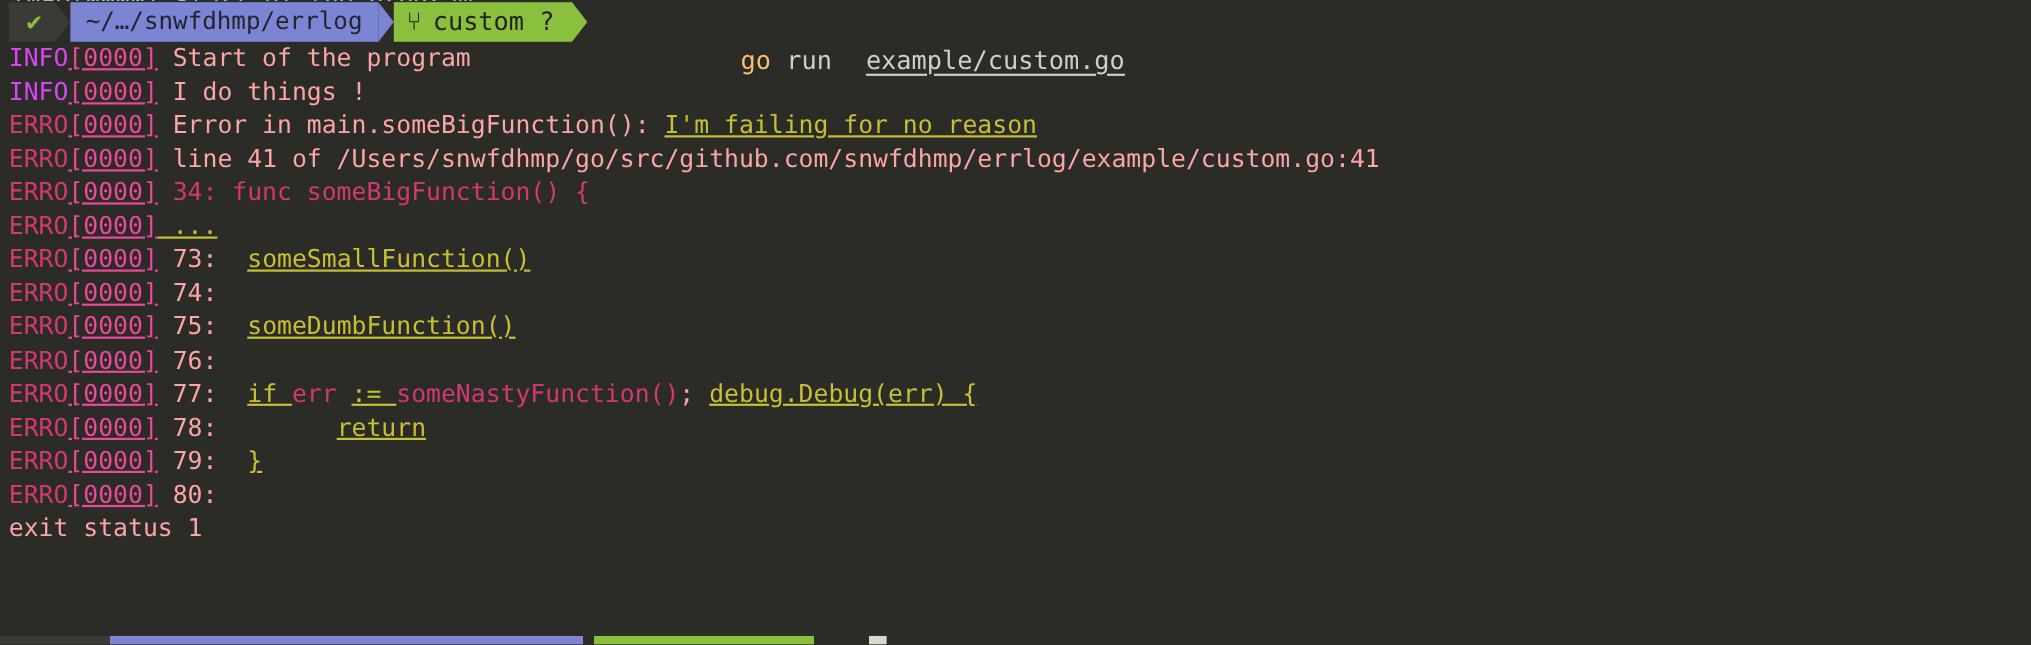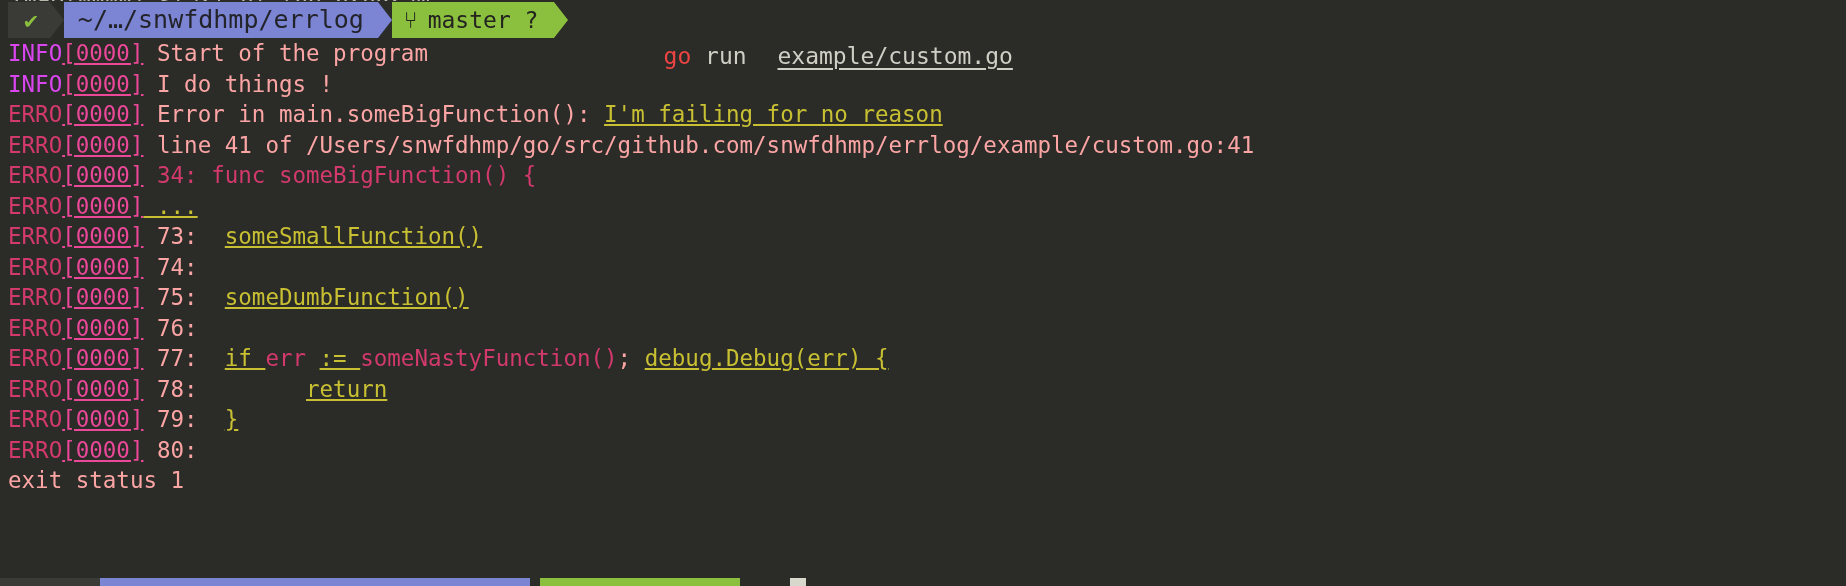--- a/index.html
+++ b/index.html
@@ -77,21 +77,21 @@
     font-size: 23px;
   }
   .seg-status::after { border-left: 14px solid #3a3a36; }
 
   .seg-path {
     background: #7b85d4;
     color: #23232a;
     margin-left: 14px;
     padding-left: 14px;
     padding-right: 14px;
-    font-size: 25px;
+    font-size: 22px;
   }
   .seg-path::after { border-left: 14px solid #7b85d4; }
 
   .seg-branch {
     background: #8bbf3e;
     color: #23231f;
     margin-left: 14px;
     padding-left: 12px;
     padding-right: 16px;
     font-size: 23px;
@@ -104,21 +104,21 @@
     color: #23231f;
   }
 
   .cmd {
     margin-left: 26px;
     font-size: 23px;
     line-height: 36px;
     color: #cfcfc6;
     white-space: pre;
   }
-  .cmd .go { color: #ef4444; }
+  .cmd .go { color: #fdba74; margin-left: 44px; }
   .cmd .arg-under { text-decoration: underline; text-underline-offset: 4px; margin-left: 17px; }
 
   
   #log {
     position: absolute;
     top: 38px;
     left: 8px;
     right: 0;
     font-size: 22.5px;
     line-height: 30.5px;
@@ -163,21 +163,21 @@
     <div class="seg seg-status">
       <span>✔</span>
     </div>
 
     <div class="seg seg-path">
       <span>~/…/snwfdhmp/errlog</span>
     </div>
 
     <div class="seg seg-branch">
       <span class="branch-glyph">⑂</span>
-      <span>master ?</span>
+      <span>custom ?</span>
     </div>
 
     <div class="cmd">
       <span class="go">go</span><span> run </span><span class="arg-under">example/custom.go</span>
     </div>
   </div>
 
   <div id="log"><div class="log-line"><span class="lvl-info">INFO</span><span class="br">[0000]</span><span class="grey"> Start of the program</span></div><div class="log-line"><span class="lvl-info">INFO</span><span class="br">[0000]</span><span class="grey"> I do things !</span></div><div class="log-line"><span class="lvl-erro">ERRO</span><span class="br">[0000]</span><span class="grey"> Error in main.someBigFunction(): </span><span class="yellow">I'm failing for no reason</span></div><div class="log-line"><span class="lvl-erro">ERRO</span><span class="br">[0000]</span><span class="grey"> line 41 of /Users/snwfdhmp/go/src/github.com/snwfdhmp/errlog/example/custom.go:41</span></div><div class="log-line"><span class="lvl-erro">ERRO</span><span class="br">[0000]</span><span class="pink"> 34: func someBigFunction() {</span></div><div class="log-line"><span class="lvl-erro">ERRO</span><span class="br">[0000]</span><span class="yellow"> ...</span></div><div class="log-line"><span class="lvl-erro">ERRO</span><span class="br">[0000]</span><span class="grey"> 73:  </span><span class="yellow">someSmallFunction()</span></div><div class="log-line"><span class="lvl-erro">ERRO</span><span class="br">[0000]</span><span class="grey"> 74:</span></div><div class="log-line"><span class="lvl-erro">ERRO</span><span class="br">[0000]</span><span class="grey"> 75:  </span><span class="yellow">someDumbFunction()</span></div><div class="log-line"><span class="lvl-erro">ERRO</span><span class="br">[0000]</span><span class="grey"> 76:</span></div><div class="log-line"><span class="lvl-erro">ERRO</span><span class="br">[0000]</span><span class="grey"> 77:  </span><span class="yellow">if </span><span class="pink">err </span><span class="yellow">:= </span><span class="pink">someNastyFunction()</span><span class="grey">; </span><span class="yellow">debug.Debug(err) {</span></div><div class="log-line"><span class="lvl-erro">ERRO</span><span class="br">[0000]</span><span class="grey"> 78:        </span><span class="yellow">return</span></div><div class="log-line"><span class="lvl-erro">ERRO</span><span class="br">[0000]</span><span class="grey"> 79:  </span><span class="yellow">}</span></div><div class="log-line"><span class="lvl-erro">ERRO</span><span class="br">[0000]</span><span class="grey"> 80:</span></div><div class="log-line"><span class="grey">exit status 1</span></div></div>
 
   <div class="bottom-strip">

